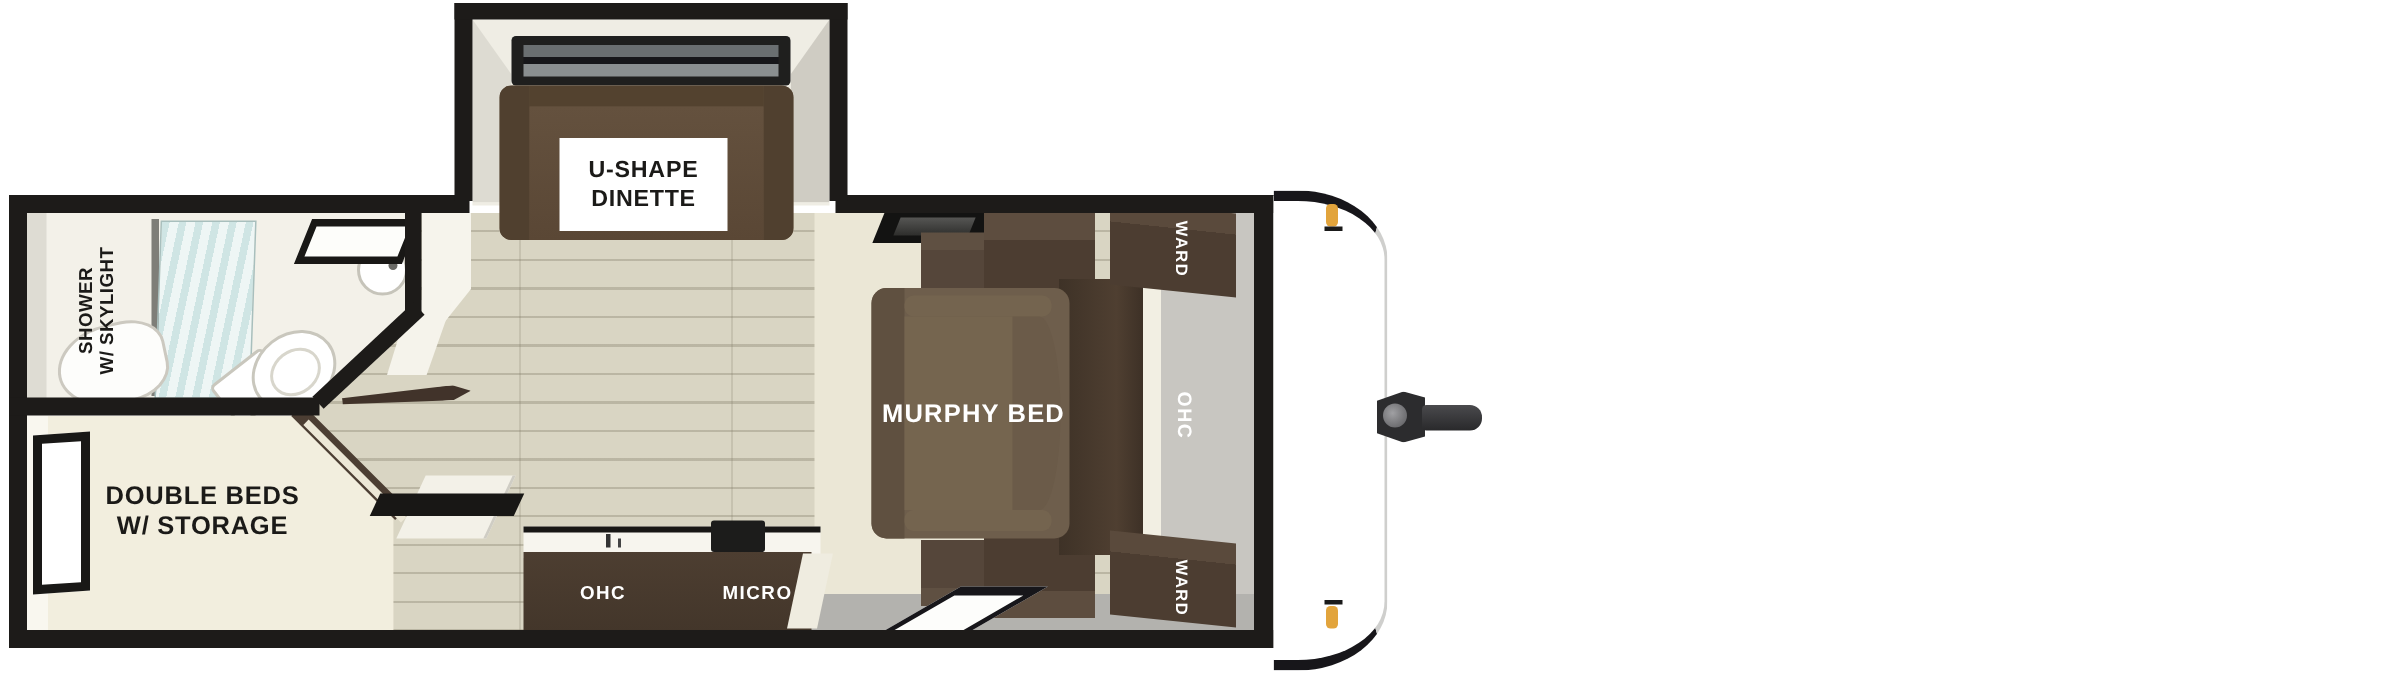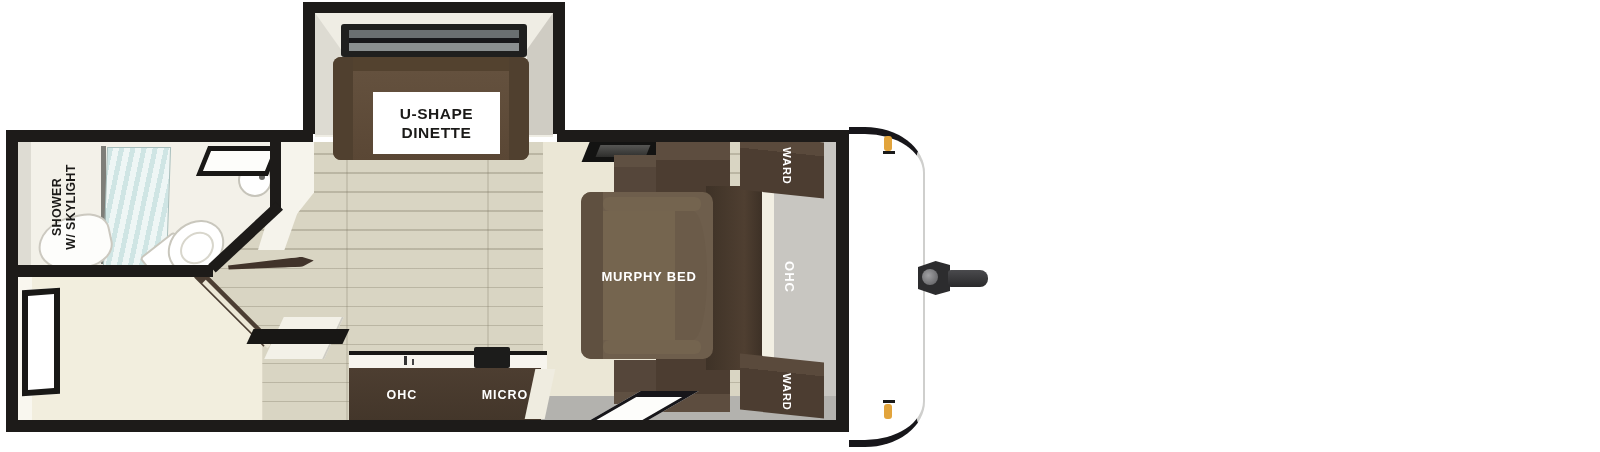--- a/index.html
+++ b/index.html
@@ -92,21 +92,21 @@
        background:linear-gradient(0deg,#5f5042 0 12px,#55463a 12px);}
   .bed-backpanel{left:706px;top:186px;width:64px;height:184px;
        background:linear-gradient(90deg,#3e3227,#4f3f31 60%,#352a21);}
   .murphy{left:581px;top:192px;width:132px;height:167px;background:var(--bed_brown);border-radius:10px;}
   .murphy-arm{left:0;top:0;width:22px;height:167px;background:#5f5040;border-radius:10px 0 0 10px;}
   .murphy-top{left:22px;top:5px;width:98px;height:14px;background:#74644f;border-radius:6px;}
   .murphy-bot{left:22px;top:148px;width:98px;height:14px;background:#74644f;border-radius:6px;}
   .murphy-seat{left:22px;top:19px;width:90px;height:129px;background:var(--bed_brown_light);}
   .murphy-curve{left:94px;top:19px;width:32px;height:129px;background:#6b5b49;
        border-radius:0 45% 45% 0 / 0 50% 50% 0;}
-  .murphy-text{left:584px;top:263px;width:130px;height:26px;font-size:13px;letter-spacing:.8px;}
+  .murphy-text{left:584px;top:263px;width:130px;height:26px;font-size:17px;letter-spacing:.8px;}
   .ohc-strip{left:762px;top:188px;width:12px;height:178px;background:#f2efe3;}
   .ohc-front-text{left:760px;top:269px;width:60px;height:16px;transform:rotate(90deg);font-size:13px;letter-spacing:1px;}
   .ward{width:84px;height:56px;transform:skewY(6deg);
        background:linear-gradient(180deg,#5a4a3c 0 14px,var(--cabinet) 14px);}
   .ward-top{left:740px;top:138px;}
   .ward-bot{left:740px;top:358px;}
   .ward-top-text{left:757px;top:158px;width:60px;height:16px;transform:rotate(90deg);font-size:11px;letter-spacing:1px;}
   .ward-bot-text{left:757px;top:384px;width:60px;height:16px;transform:rotate(90deg);font-size:11px;letter-spacing:1px;}
 
   
@@ -120,21 +120,21 @@
   .din-wall-r{left:527px;top:13px;width:26px;height:122px;background:#cfccc3;
        clip-path:polygon(0 30%,100% 0,100% 100%,0 100%);}
   .din-window{left:341px;top:24px;width:186px;height:33px;background:#1f1f1e;border-radius:3px;
        display:flex;align-items:center;justify-content:center;}
   .din-glass{width:170px;height:21px;background:linear-gradient(180deg,#6a6f71 0 8px,#17171a 8px 13px,#8a8f90 13px);}
   .bench{left:333px;top:57px;width:196px;height:103px;background:var(--dinette_brown);border-radius:8px;overflow:hidden;}
   .bench-arm-l{left:0;top:0;width:20px;height:103px;background:#50402f;}
   .bench-arm-r{left:176px;top:0;width:20px;height:103px;background:#50402f;}
   .bench-back{left:20px;top:0;width:156px;height:14px;background:#53422f;}
   .bench-seat{left:20px;top:14px;width:156px;height:89px;background:linear-gradient(180deg,#64513e,#5a4735);}
-  .din-label{left:373px;top:92px;width:127px;height:62px;background:#fff;font-size:15.5px;line-height:1.25;letter-spacing:.5px;}
+  .din-label{left:373px;top:92px;width:112px;height:62px;background:#fff;font-size:15.5px;line-height:1.25;letter-spacing:.5px;}
 
   
   .wall{background:var(--wall);}
   .w-topleft{left:6px;top:130px;width:307px;height:12px;}
   .w-topright{left:557px;top:130px;width:292px;height:12px;}
   .w-left{left:6px;top:130px;width:12px;height:302px;}
   .w-right{left:836px;top:130px;width:13px;height:302px;}
   .w-bottom{left:6px;top:420px;width:843px;height:12px;}
   .w-din-l{left:303px;top:2px;width:12px;height:132px;}
   .w-din-r{left:553px;top:2px;width:12px;height:132px;}
@@ -189,20 +189,24 @@
   <div class="abs shower-text lbl ctr">
     <span>SHOWER</span>
     <span>W/ SKYLIGHT</span>
   </div>
 
   <div class="abs bed"></div>
   <div class="abs bed-leftband"></div>
   <div class="abs bed-trim"></div>
   <div class="abs bed-trim-hi"></div>
   <div class="abs bed-window"></div>
+  <div class="abs bed-text lbl ctr">
+    <span>DOUBLE BEDS</span>
+    <span>W/ STORAGE</span>
+  </div>
 
   <div class="abs refer-endpanel"></div>
   <div class="abs refer-top"></div>
   <div class="abs counter-top"></div>
   <div class="abs faucet1"></div>
   <div class="abs faucet2"></div>
   <div class="abs micro-box"></div>
   <div class="abs counter-face">
     <div class="abs ohc-kitchen-lbl">
       <span class="lbl lbl-white">OHC</span>

